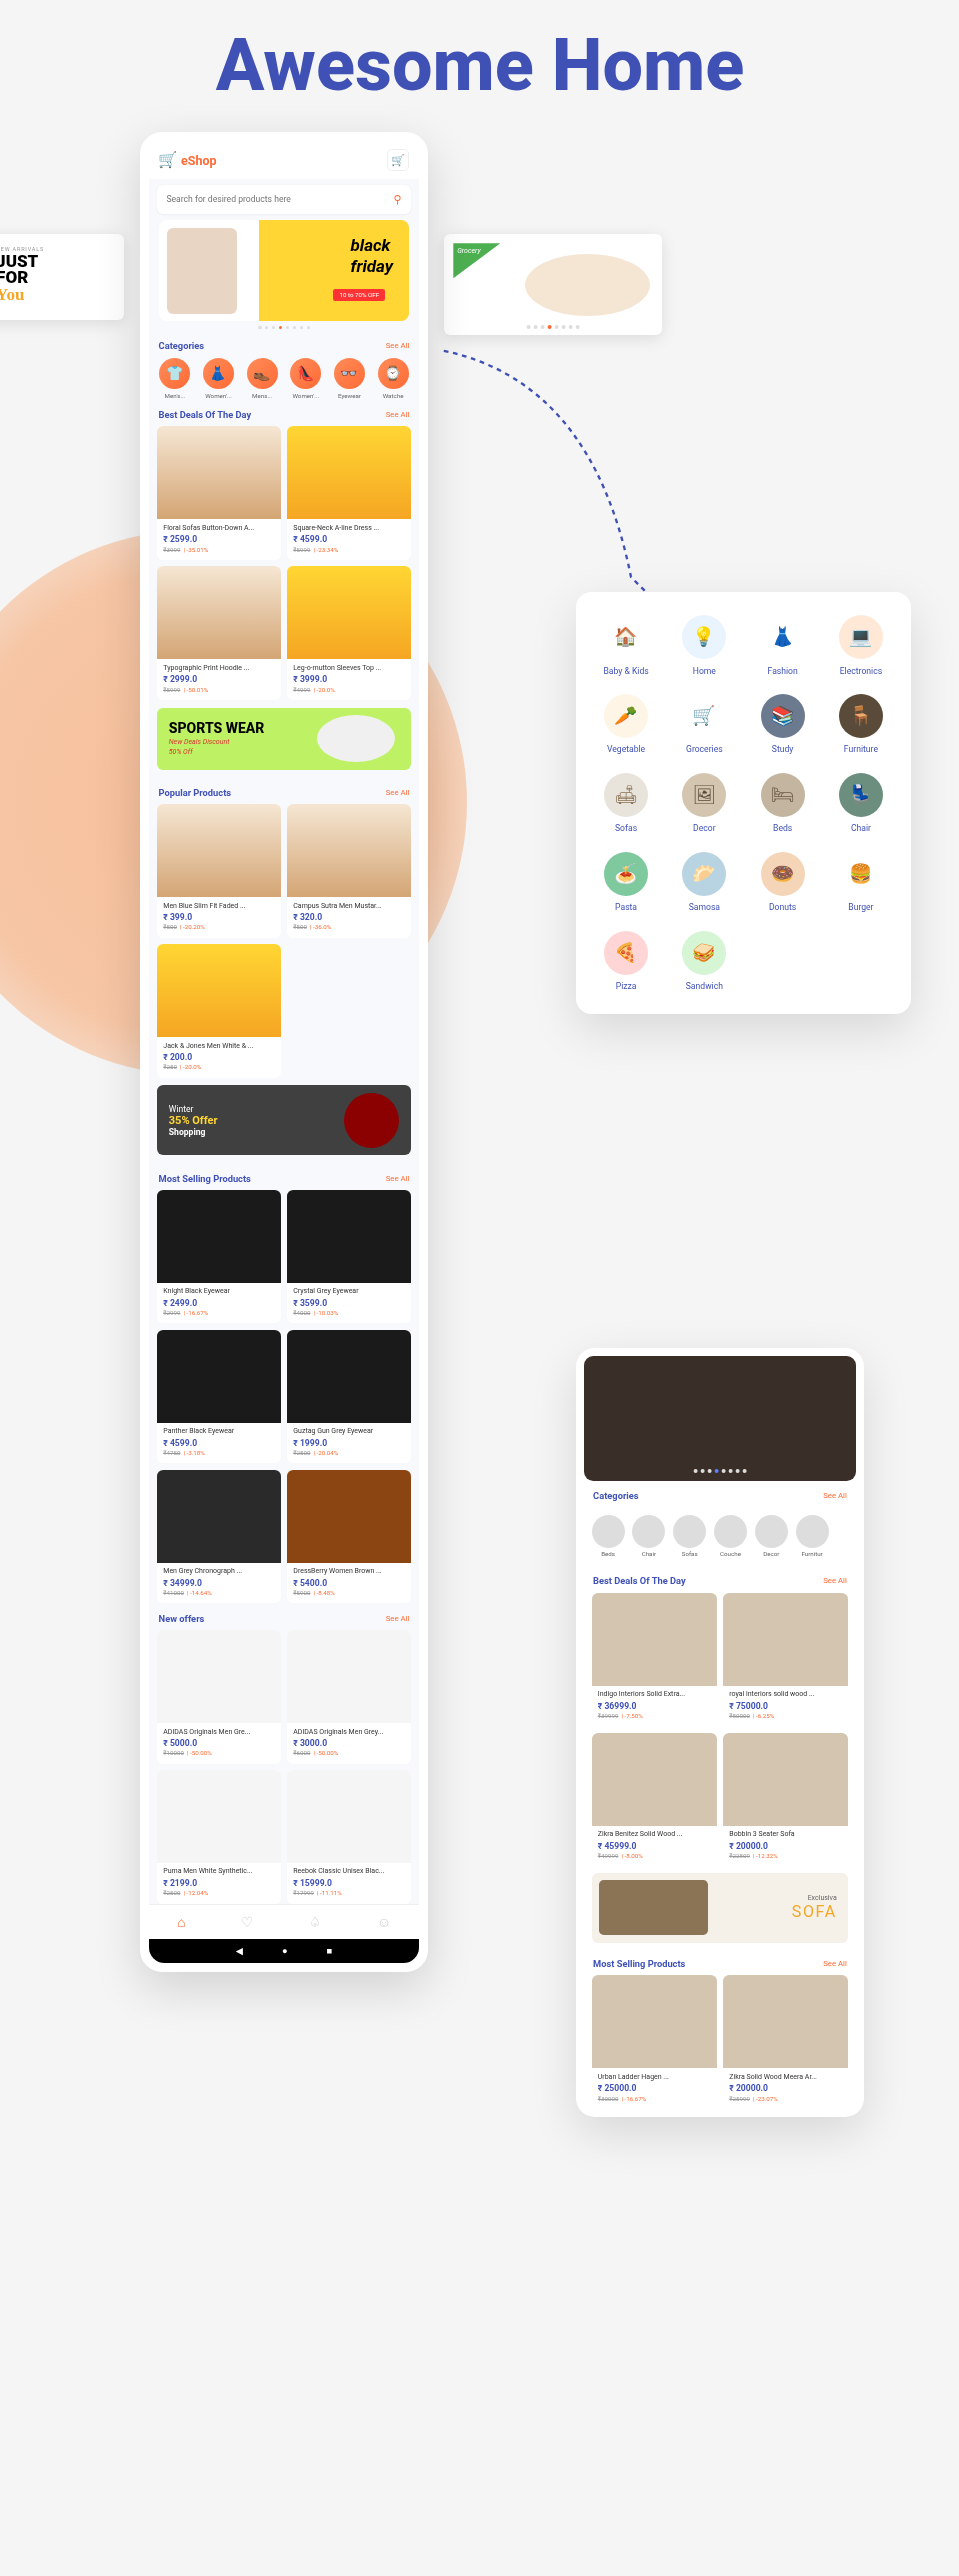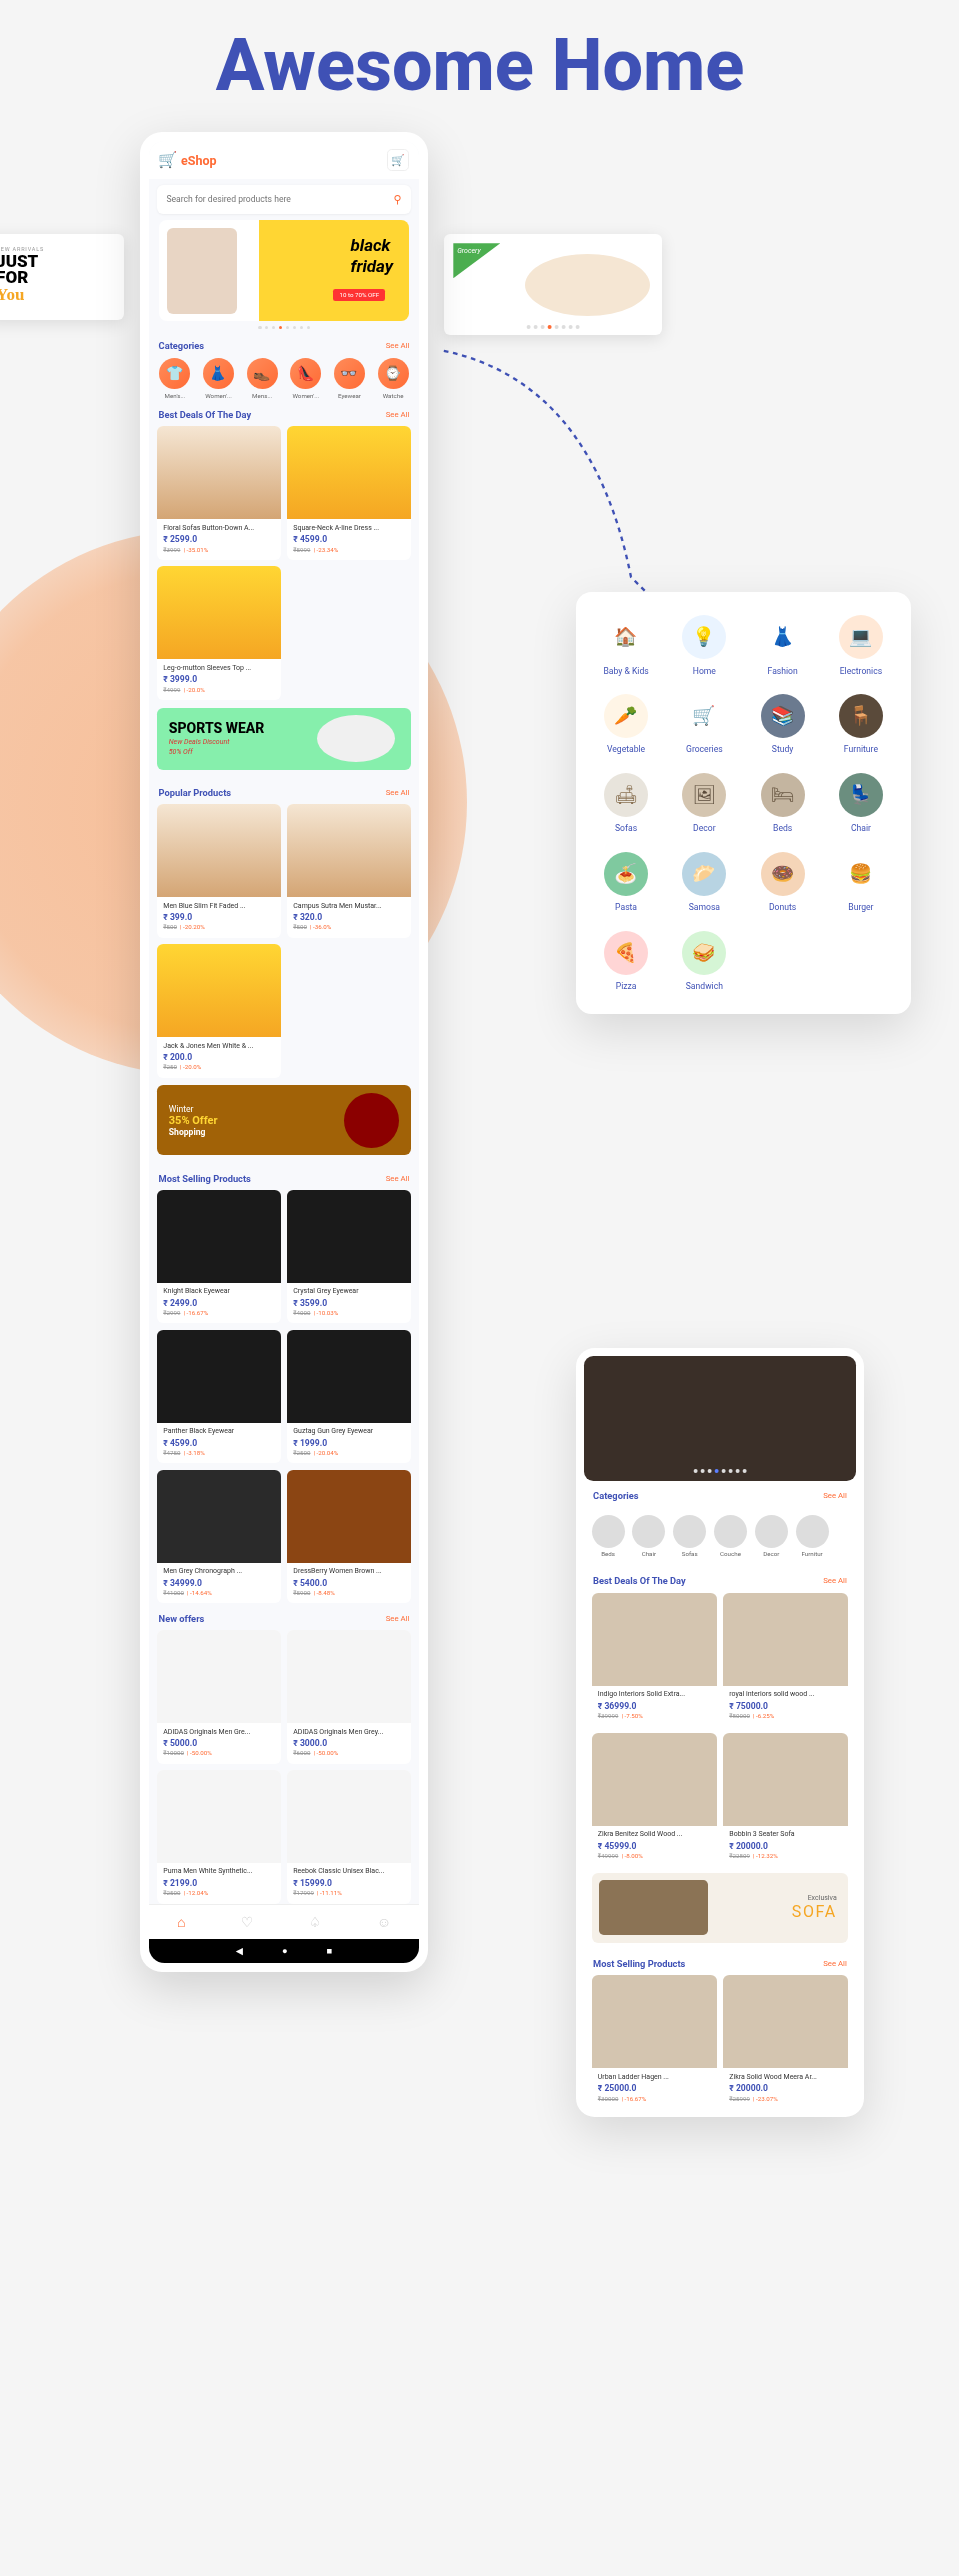--- a/index.html
+++ b/index.html
@@ -32,25 +32,25 @@
 .cat-label { font-size: 6.2px; color: #666; white-space: nowrap; overflow: hidden; text-overflow: ellipsis; }
 .product-grid { display: grid; grid-template-columns: 1fr 1fr; gap: 6.2px; padding: 0 7.8px; }
 .product-card { background: #fff; border-radius: 6.2px; overflow: hidden; }
 .product-img { width: 100%; height: 93px; background: #eee; }
 .product-info { padding: 4.7px 6.2px 6.2px; }
 .product-name { font-size: 7px; color: #333; white-space: nowrap; overflow: hidden; text-overflow: ellipsis; margin-bottom: 2.3px; }
 .product-price { font-size: 8.6px; font-weight: 700; color: #3f51b5; }
 .product-meta { font-size: 6.2px; margin-top: 1.6px; }
 .old-price { color: #999; text-decoration: line-through; }
 .discount { color: #ff6b35; margin-left: 3.1px; }
-.promo-banner { margin: 7.8px; height: 62px; background: #86efac; border-radius: 6.2px; display: flex; align-items: center; padding: 0 11.7px; position: relative; }
+.promo-banner { margin: 7.8px; height: 62px; background: #bef264; border-radius: 6.2px; display: flex; align-items: center; padding: 0 11.7px; position: relative; }
 .promo-text { font-weight: 800; font-size: 14px; line-height: 1; }
 .promo-sub { font-size: 7px; color: #d33; font-style: italic; margin-top: 2.3px; }
 .promo-shoe { position: absolute; right: 15.6px; width: 78px; height: 47px; background: #f0f0f0; border-radius: 50%; }
-.winter-banner { margin: 7.8px; height: 70px; background: #a16207; border-radius: 6.2px; display: flex; align-items: center; padding: 0 11.7px; color: #fff; position: relative; overflow: hidden; }
+.winter-banner { margin: 7.8px; height: 70px; background: #404040; border-radius: 6.2px; display: flex; align-items: center; padding: 0 11.7px; color: #fff; position: relative; overflow: hidden; }
 .winter-text { font-size: 8.6px; }
 .winter-offer { color: #ffd633; font-weight: 700; font-size: 11px; }
 .winter-img { position: absolute; right: 11.7px; width: 55px; height: 55px; border-radius: 50%; background: #8b0000; }
 .bottom-nav { display: flex; justify-content: space-around; padding: 9.3px 0; background: #fff; border-top: 0.8px solid #eee; }
 .nav-icon { font-size: 14px; color: #ccc; }
 .nav-icon.active { color: #ff6b35; }
 .android-bar { background: #000; height: 23.4px; display: flex; justify-content: center; gap: 39px; align-items: center; }
 .android-bar span { color: #fff; font-size: 9.3px; }
 
 
@@ -212,20 +212,30 @@
       <div class="product-img img-fashion2"></div>
       <div class="product-info">
         <div class="product-name">Square-Neck A-line Dress ...</div>
         <div class="product-price">₹ 4599.0</div>
         <div class="product-meta">
           <span class="old-price">₹5999</span><span class="discount">| -23.34%</span>
         </div>
           </div>
         </div>
         <div class="product-card">
+      <div class="product-img img-fashion1"></div>
+      <div class="product-info">
+        <div class="product-name">Typographic Print Hoodie ...</div>
+        <div class="product-price">₹ 2999.0</div>
+        <div class="product-meta">
+          <span class="old-price">₹5999</span><span class="discount">| -50.01%</span>
+        </div>
+          </div>
+        </div>
+        <div class="product-card">
       <div class="product-img img-fashion2"></div>
       <div class="product-info">
         <div class="product-name">Leg-o-mutton Sleeves Top ...</div>
         <div class="product-price">₹ 3999.0</div>
         <div class="product-meta">
           <span class="old-price">₹4999</span><span class="discount">| -20.0%</span>
         </div>
           </div>
         </div>
       </div>

